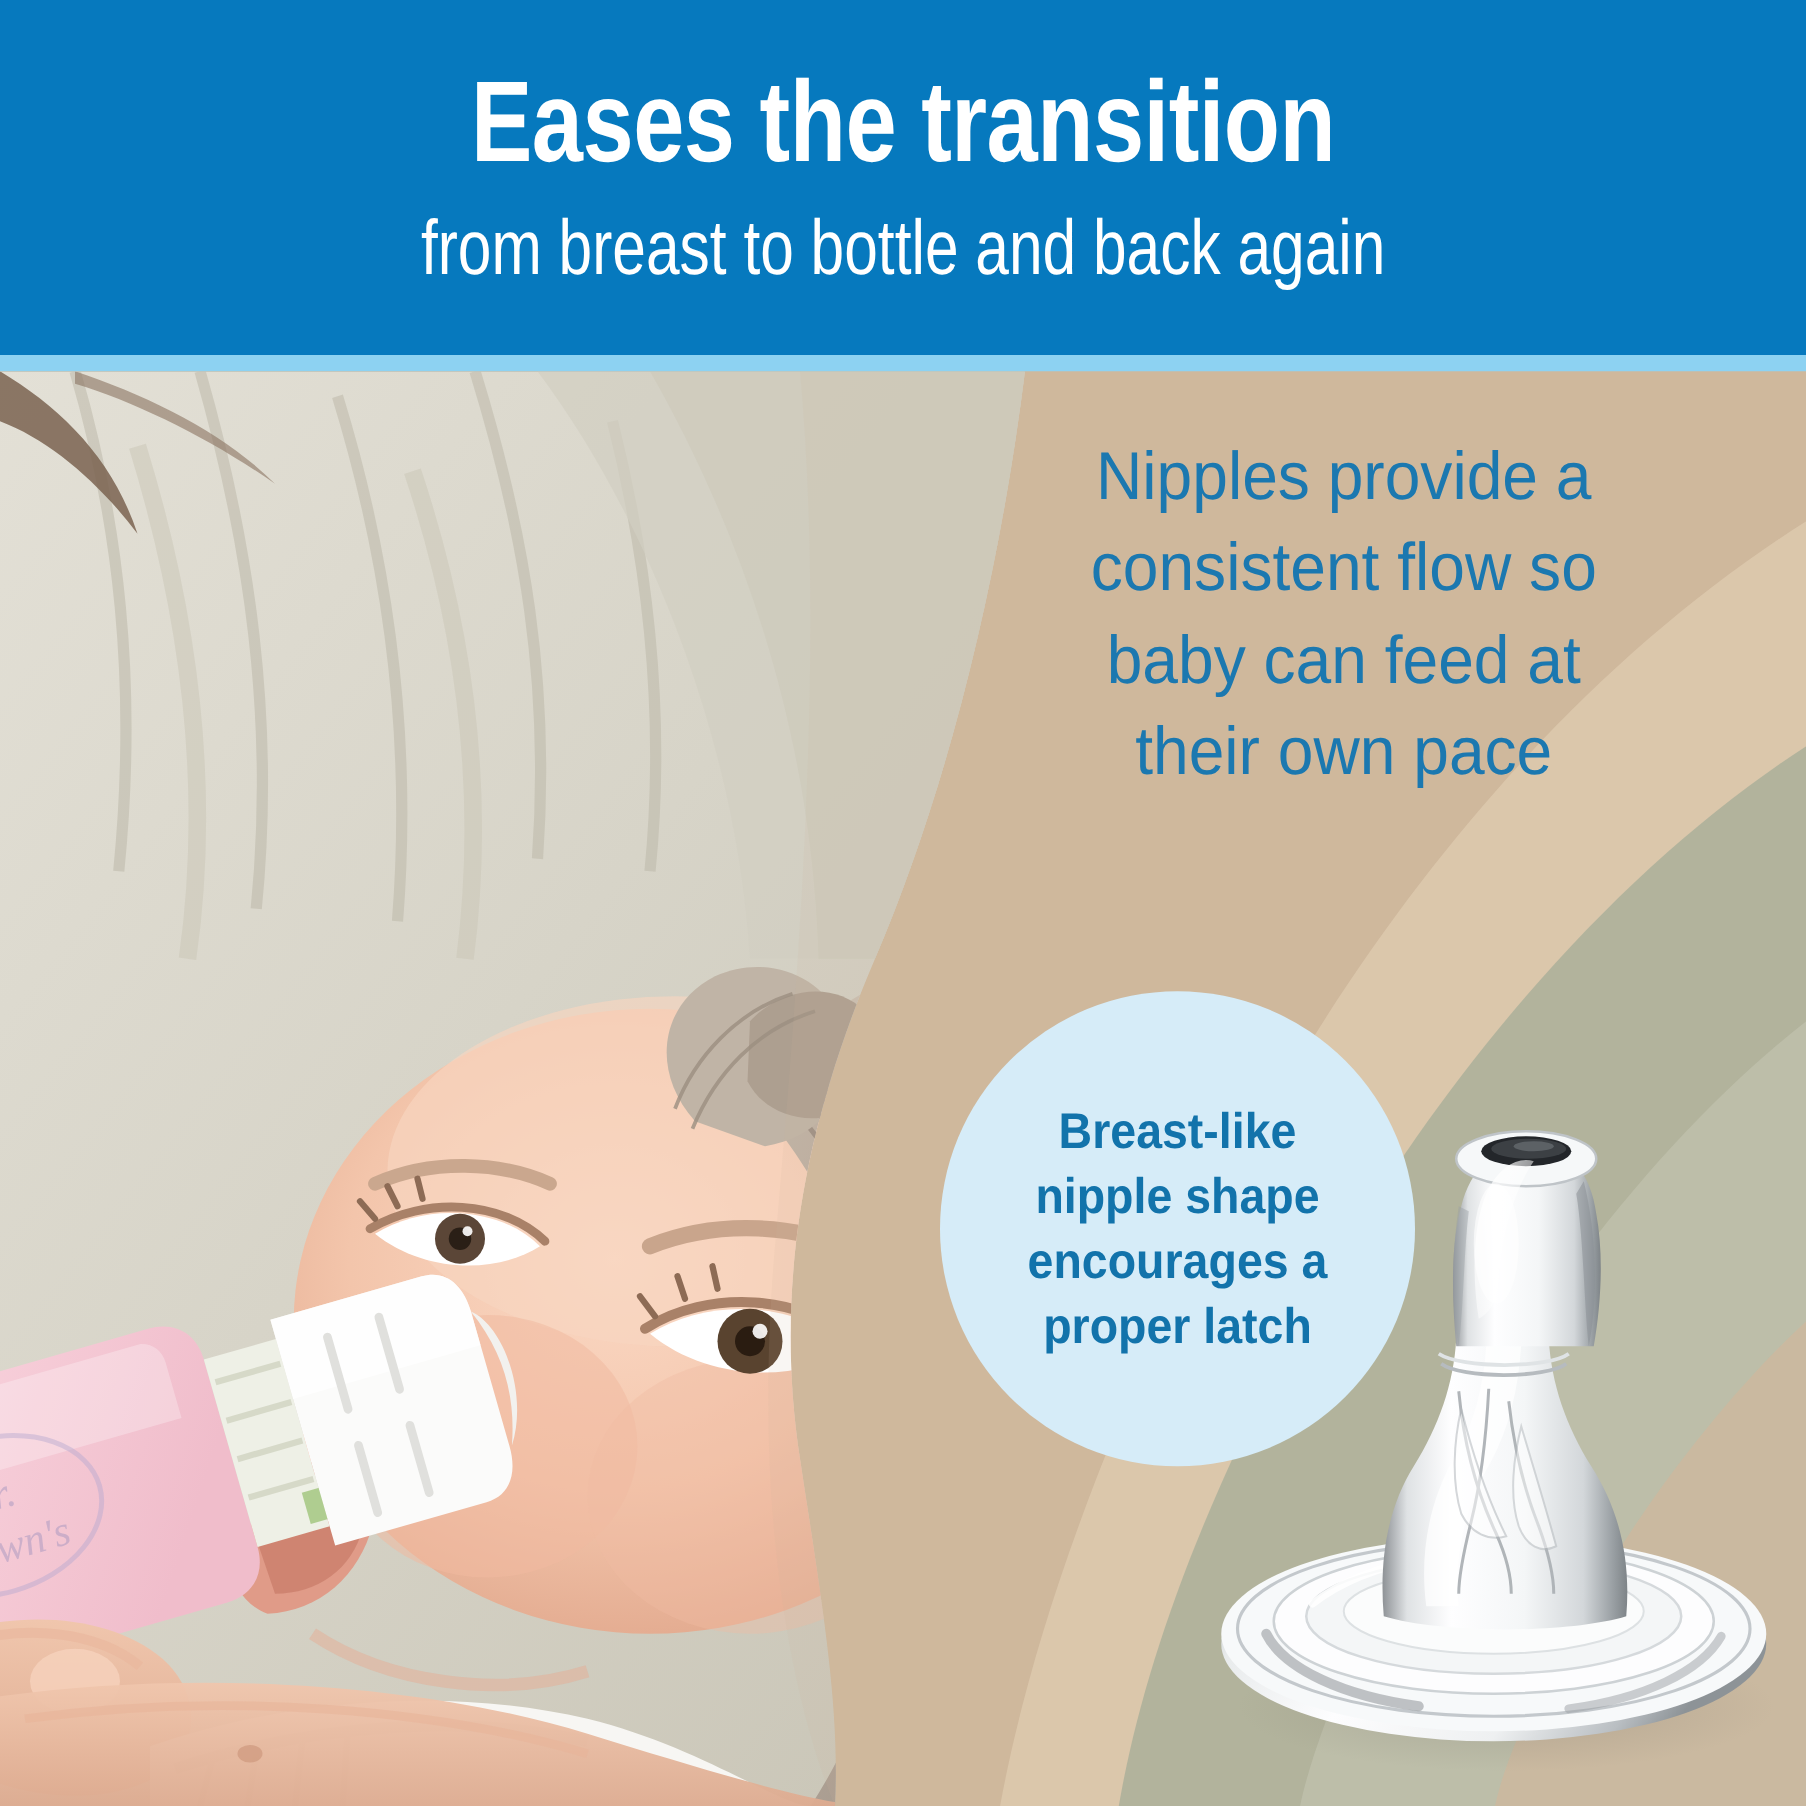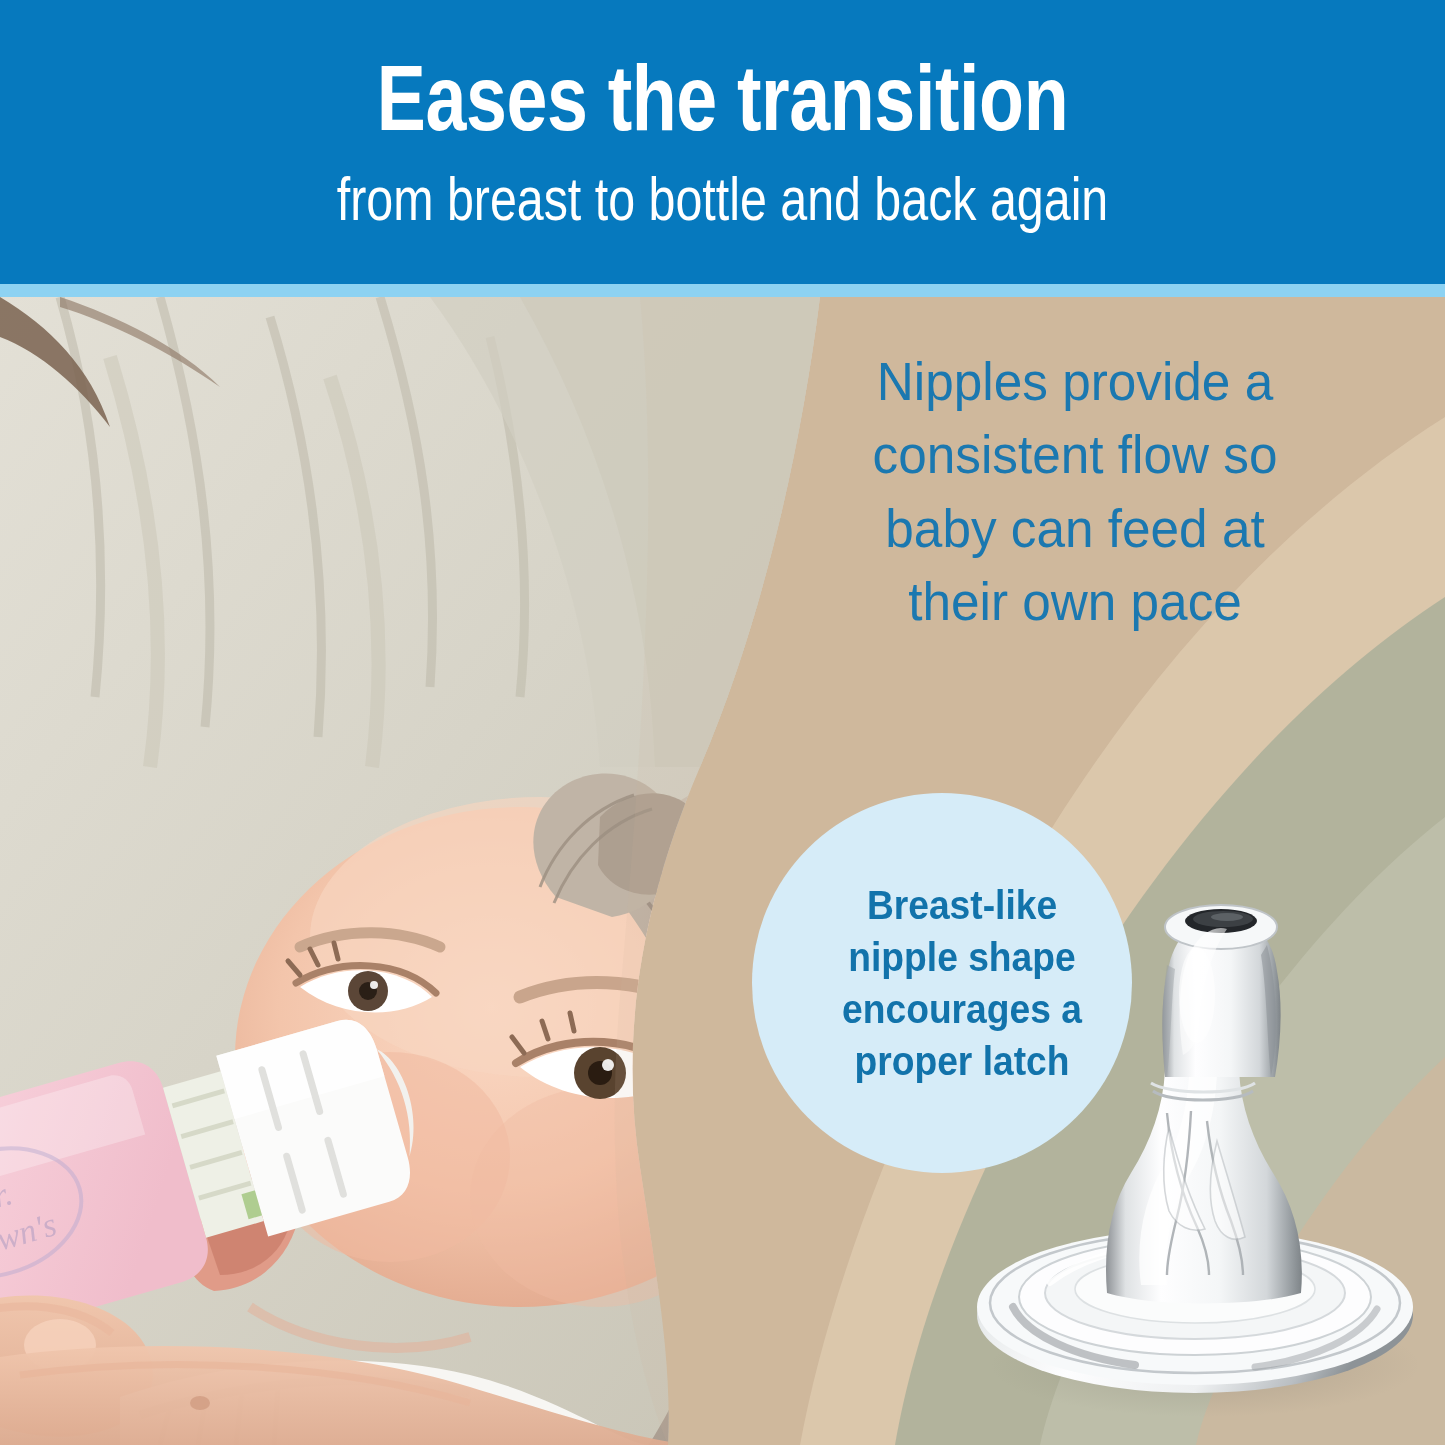--- a/index.html
+++ b/index.html
@@ -91,21 +91,21 @@
   .callout-circle {
     position: absolute;
     left: 752px; top: 793px;
     width: 380px;
     height: 380px;
     border-radius: 50%;
     background: #d6ecf8;
     z-index: 30;
     display: flex;
     align-items: center;
-    justify-content: flex-end;
+    justify-content: center;
   }
   .callout-text {
     color: #1273ab;
     font-size: 40px;
     font-weight: 700;
     line-height: 1.30;
     text-align: center;
     transform: scaleX(0.93);
     width: 340px;
     white-space: pre-line;

